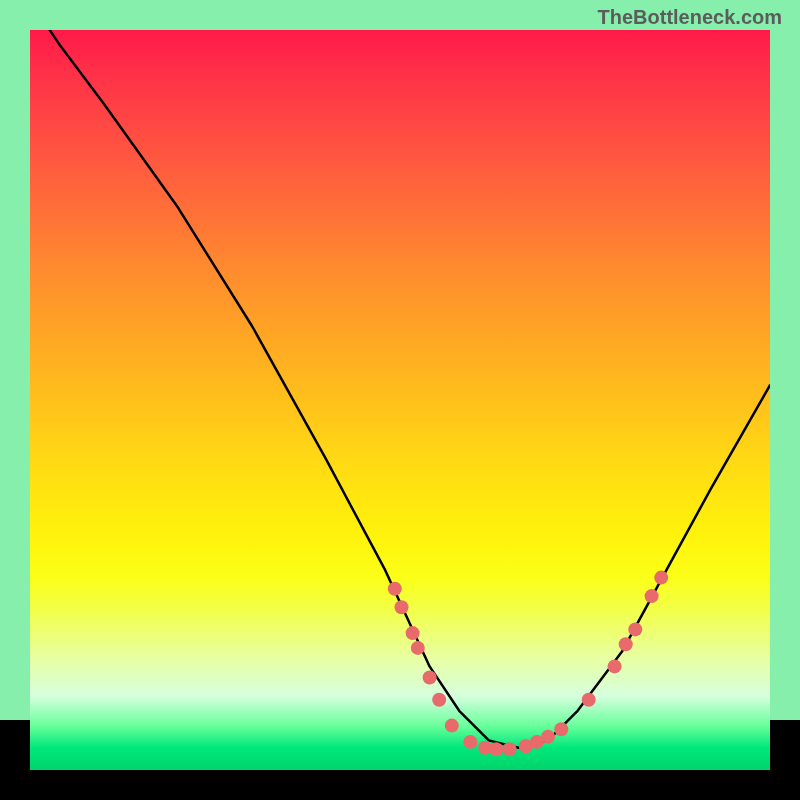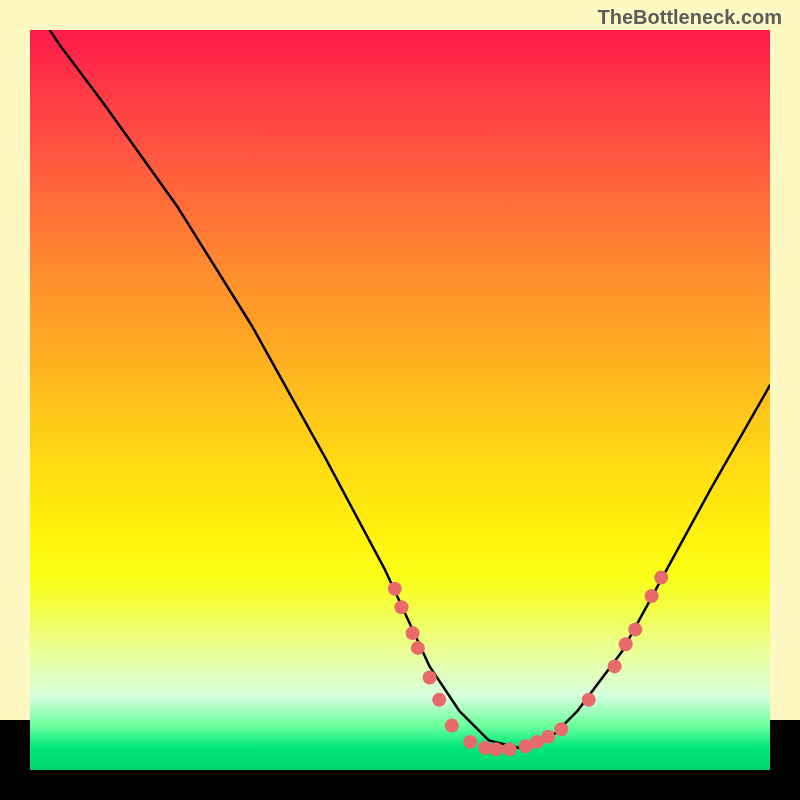--- a/index.html
+++ b/index.html
@@ -8,21 +8,21 @@
     background: #000;
     width: 800px;
     height: 800px;
     overflow: hidden;
     font-family: Arial, sans-serif;
   }
   .container {
     position: relative;
     width: 800px;
     height: 720px;
-    background: #fef9c3;
+    background: #86efac;
   }
   .watermark {
     position: absolute;
     top: 6px;
     right: 18px;
     color: #5c5c5c;
     font-size: 20px;
     font-weight: bold;
     z-index: 10;
   }

